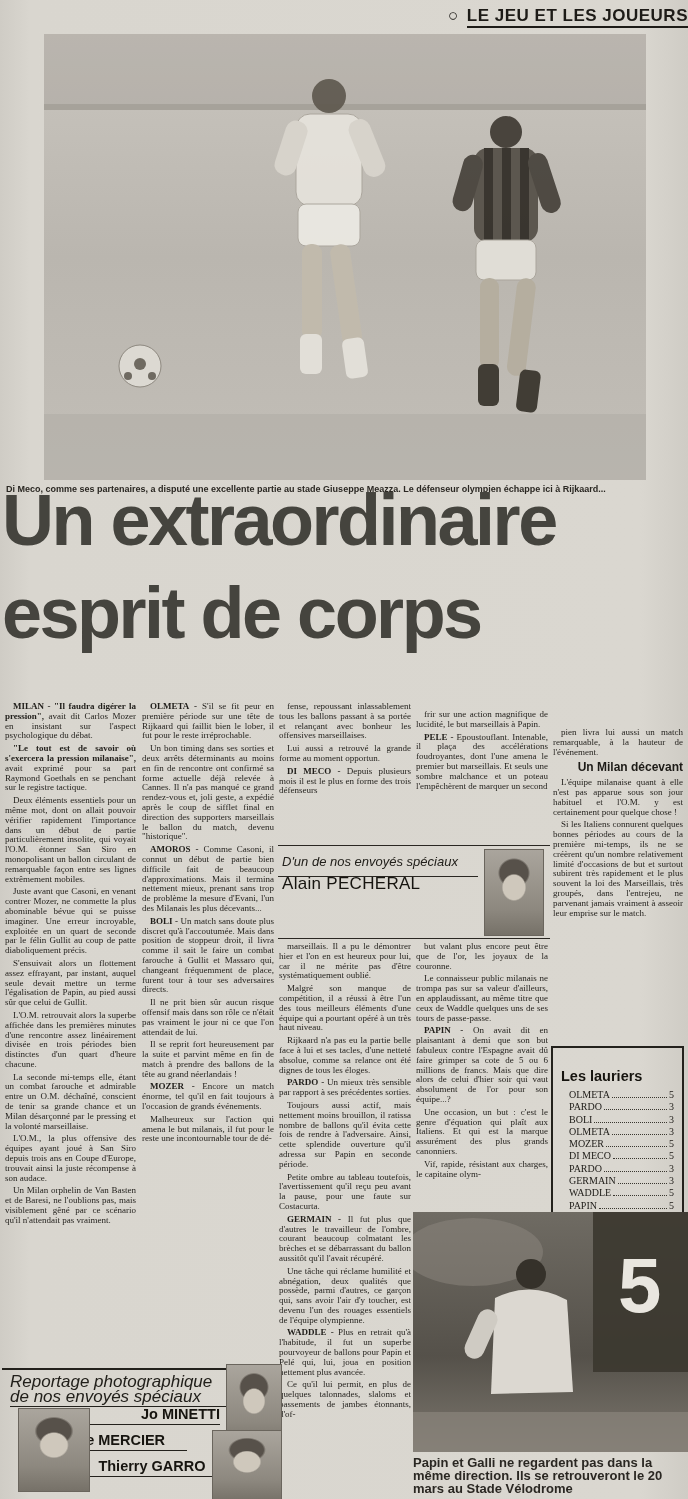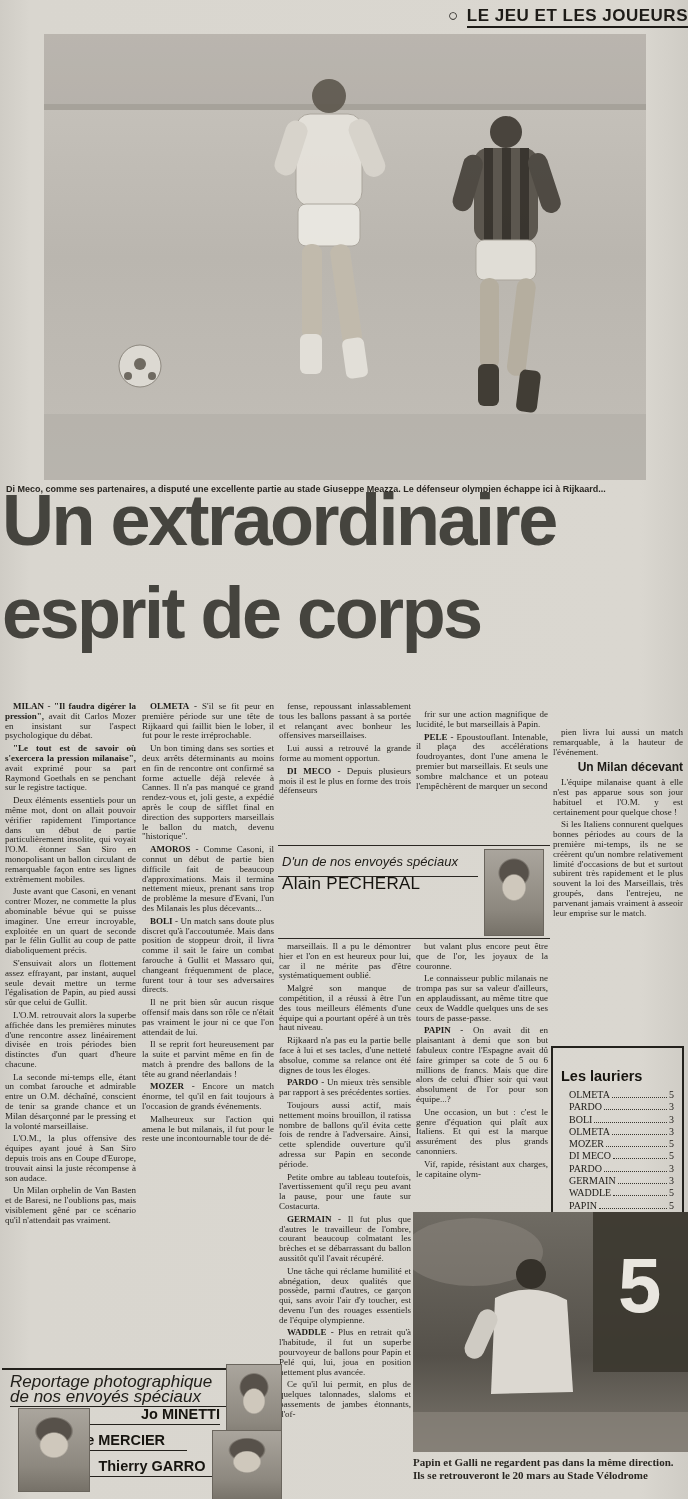--- a/index.html
+++ b/index.html
@@ -53,21 +53,21 @@
   
   .lauriers{position:absolute; left:551px; top:1046px; width:133px; height:170px;
     border:2px solid #23211c; padding:20px 8px 4px 8px; box-sizing:border-box;}
   .lauriers-title{font-family:"Liberation Sans", sans-serif; font-weight:bold; font-size:14.5px; color:#16140f; margin:0 0 5px 0;}
   .lauriers ul{list-style:none; margin:0; padding:0 0 0 8px;}
   .lauriers li{display:flex; align-items:baseline; font-size:10px; line-height:12.3px; color:#1d1b17;}
   .lauriers .dots{flex:1; border-bottom:1px dotted #3a372f; margin:0 2px 2px 2px;}
   
   .photo-2{position:absolute; left:413px; top:1212px; width:275px; height:240px; overflow:hidden;}
   .caption-2{position:absolute; left:413px; top:1456px; width:268px;
-    font-family:Liberation Serif, serif; font-weight:bold; font-size:11px; line-height:13px; color:#2a2722;}
+    font-family:Liberation Sans, sans-serif; font-weight:bold; font-size:13px; line-height:13px; color:#2a2722;}
   
   .credits{position:absolute; left:2px; top:1368px; width:277px; height:131px; border-top:2px solid #23211c;}
   .credits-title{position:absolute; left:8px; top:4px; width:222px; font-family:"Liberation Sans", sans-serif;
     font-style:italic; font-size:17px; line-height:15px; color:#22201b; border-bottom:1.5px solid #23211c; padding-bottom:2px;}
   .credit-name{position:absolute; font-family:"Liberation Sans", sans-serif; font-weight:bold; font-size:14.5px;
     color:#16140f; border-bottom:1.5px solid #23211c; padding-bottom:2px; text-align:right;}
   #credit-0{left:60px;  top:36px; width:158px;text-align:right;}
   #credit-1{left:30px;  top:62px; width:155px; text-align:center;}
   #credit-2{left:85px;  top:88px; width:130px; text-align:center;}
   .credits .p-a{position:absolute; left:224px; top:-6px; width:54px; height:82px;}

